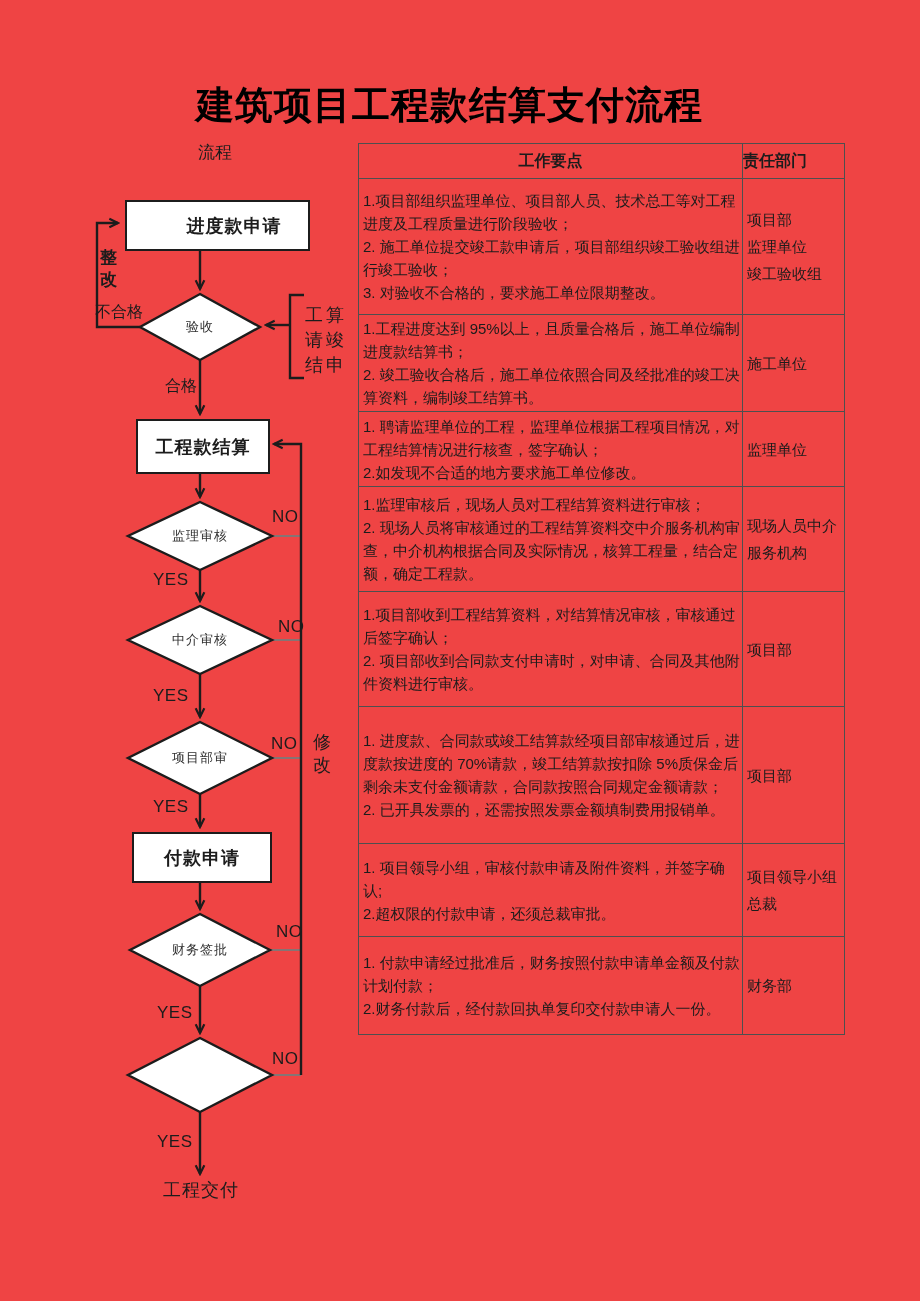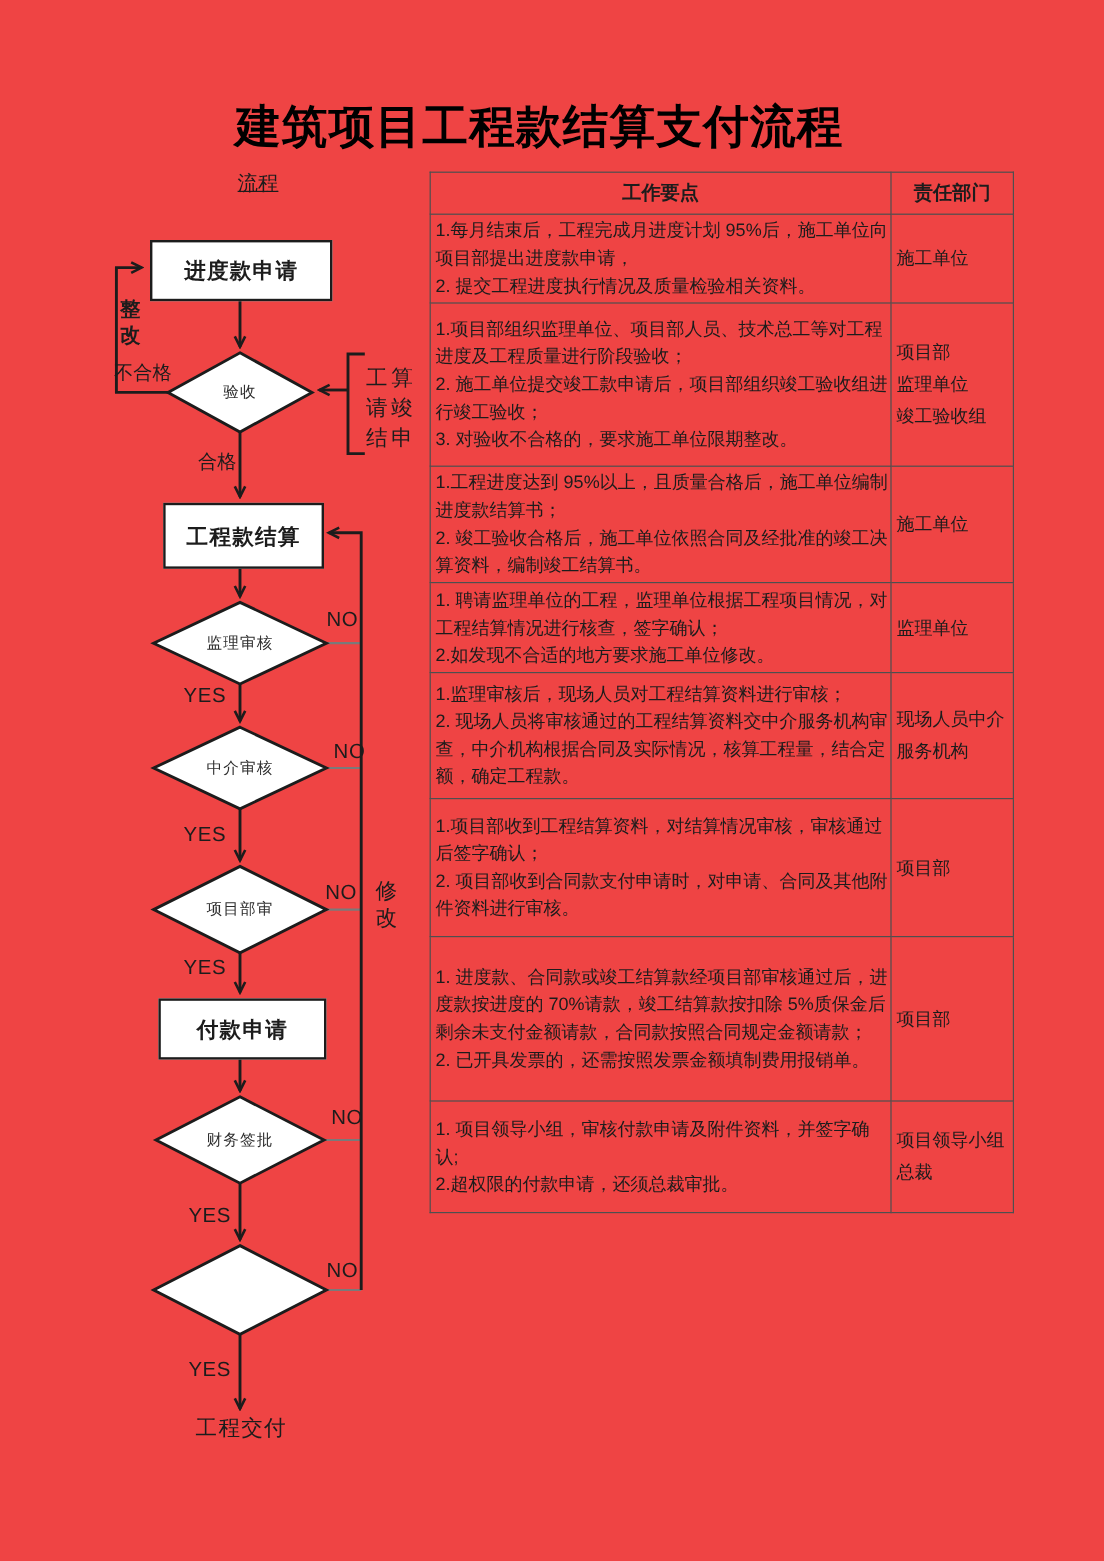--- a/index.html
+++ b/index.html
@@ -4,21 +4,21 @@
 <style>
   html,body{margin:0;padding:0;background:#fff;}
   .page{
     position:relative;width:920px;height:1301px;background:#ef4444;overflow:hidden;
     font-family:"Liberation Sans", sans-serif;color:#1c1c1c;
   }
   .title{
     position:absolute;left:196px;top:80px;margin:0;
     font-size:38px;font-weight:bold;letter-spacing:1px;color:#000;white-space:nowrap;
   }
-  .flow-col-label{position:absolute;left:198px;top:141px;font-size:17px;text-decoration:underline;}
+  .flow-col-label{position:absolute;left:198px;top:141px;font-size:17px;}
   .flow-svg{position:absolute;left:0;top:0;z-index:1;}
   .node-box{
     position:absolute;z-index:2;background:#fff;border:2.5px solid #1c1c1c;
     display:flex;align-items:center;justify-content:center;
     font-size:18px;font-weight:bold;letter-spacing:1px;white-space:nowrap;
   }
   .diamond-label{
     position:absolute;z-index:2;display:flex;align-items:center;justify-content:center;
     font-size:13px;color:#2e2e2e;letter-spacing:1px;white-space:nowrap;
   }
@@ -26,21 +26,21 @@
   .yesno{position:absolute;z-index:2;font-size:17px;font-weight:500;letter-spacing:.5px;}
   .stacked{width:20px;line-height:22px;word-break:break-all;}
   .note{white-space:pre;font-size:18px;line-height:25px;letter-spacing:3px;}
   .terminal-label{position:absolute;z-index:2;font-size:18px;letter-spacing:1px;}
 
   .table-wrap{position:absolute;left:358px;top:143px;width:487px;z-index:2;}
   table.work{border-collapse:collapse;width:100%;table-layout:fixed;}
   table.work th, table.work td{border:1.6px solid #4f4f4f;overflow:hidden;}
   table.work th{font-size:16px;font-weight:bold;padding:2px 0;}
   th.points-h{text-align:center;}
-  th.dept-h{text-align:center;padding-left:4px;}
+  th.dept-h{text-align:left;padding-left:4px;}
   td.pts{
     font-size:15px;line-height:23px;padding:2px 2px 2px 4px;
     white-space:pre-wrap;vertical-align:middle;text-align:left;
   }
   td.dept{
     font-size:15px;line-height:27px;padding:2px 2px 2px 4px;
     white-space:pre-wrap;vertical-align:middle;text-align:left;
   }
 </style>
 </head>
@@ -88,21 +88,21 @@
     <g stroke="#1c1c1c" stroke-width="2.4" fill="#fff">
       <polygon points="200,294 260,327 200,360 140,327"></polygon>
       <polygon points="200,502 272,536 200,570 128,536"></polygon>
       <polygon points="200,606 272,640 200,674 128,640"></polygon>
       <polygon points="200,722 272,758 200,794 128,758"></polygon>
       <polygon points="200,914 270,950 200,986 130,950"></polygon>
       <polygon points="200,1038 272,1075 200,1112 128,1075"></polygon>
     </g>
   </svg>
 
-  <div class="node-box" style="left:125px;top:200px;width:148px;height:47px;">
+  <div class="node-box" style="left:125px;top:200px;width:148px;height:47px;padding-left:33px;">
     <span>进度款申请</span>
   </div>
   <div class="node-box" style="left:136px;top:419px;width:130px;height:51px;">
     <span>工程款结算</span>
   </div>
   <div class="node-box" style="left:132px;top:832px;width:136px;height:47px;">
     <span>付款申请</span>
   </div>
 
   <div class="diamond-label" style="left:140px;top:294px;width:120px;height:66px;">验收</div>
@@ -136,25 +136,20 @@
     <table class="work">
       <colgroup>
           <col style="width:384px">
           <col>
         </colgroup>
       <tbody>
         <tr style="height:35px">
           <th class="points-h">工作要点</th>
           <th class="dept-h">责任部门</th>
         </tr>
-        <tr style="height:71px">
-          <td class="pts">1.每月结束后，工程完成月进度计划 95%后，施工单位向项目部提出进度款申请，
-2. 提交工程进度执行情况及质量检验相关资料。</td>
-          <td class="dept">施工单位</td>
-        </tr>
         <tr style="height:136px">
           <td class="pts">1.项目部组织监理单位、项目部人员、技术总工等对工程进度及工程质量进行阶段验收；
 2. 施工单位提交竣工款申请后，项目部组织竣工验收组进行竣工验收；
 3. 对验收不合格的，要求施工单位限期整改。</td>
           <td class="dept">项目部
 监理单位
 竣工验收组</td>
         </tr>
         <tr style="height:96px">
           <td class="pts">1.工程进度达到 95%以上，且质量合格后，施工单位编制进度款结算书；
@@ -180,17 +175,22 @@
           <td class="pts">1. 进度款、合同款或竣工结算款经项目部审核通过后，进度款按进度的 70%请款，竣工结算款按扣除 5%质保金后剩余未支付金额请款，合同款按照合同规定金额请款；
 2. 已开具发票的，还需按照发票金额填制费用报销单。</td>
           <td class="dept">项目部</td>
         </tr>
         <tr style="height:93px">
           <td class="pts">1. 项目领导小组，审核付款申请及附件资料，并签字确认;
 2.超权限的付款申请，还须总裁审批。</td>
           <td class="dept">项目领导小组
 总裁</td>
         </tr>
+        <tr style="height:98px">
+          <td class="pts">1. 付款申请经过批准后，财务按照付款申请单金额及付款计划付款；
+2.财务付款后，经付款回执单复印交付款申请人一份。</td>
+          <td class="dept">财务部</td>
+        </tr>
       </tbody>
     </table>
   </div>
 
 </div>
 
 </body></html>

